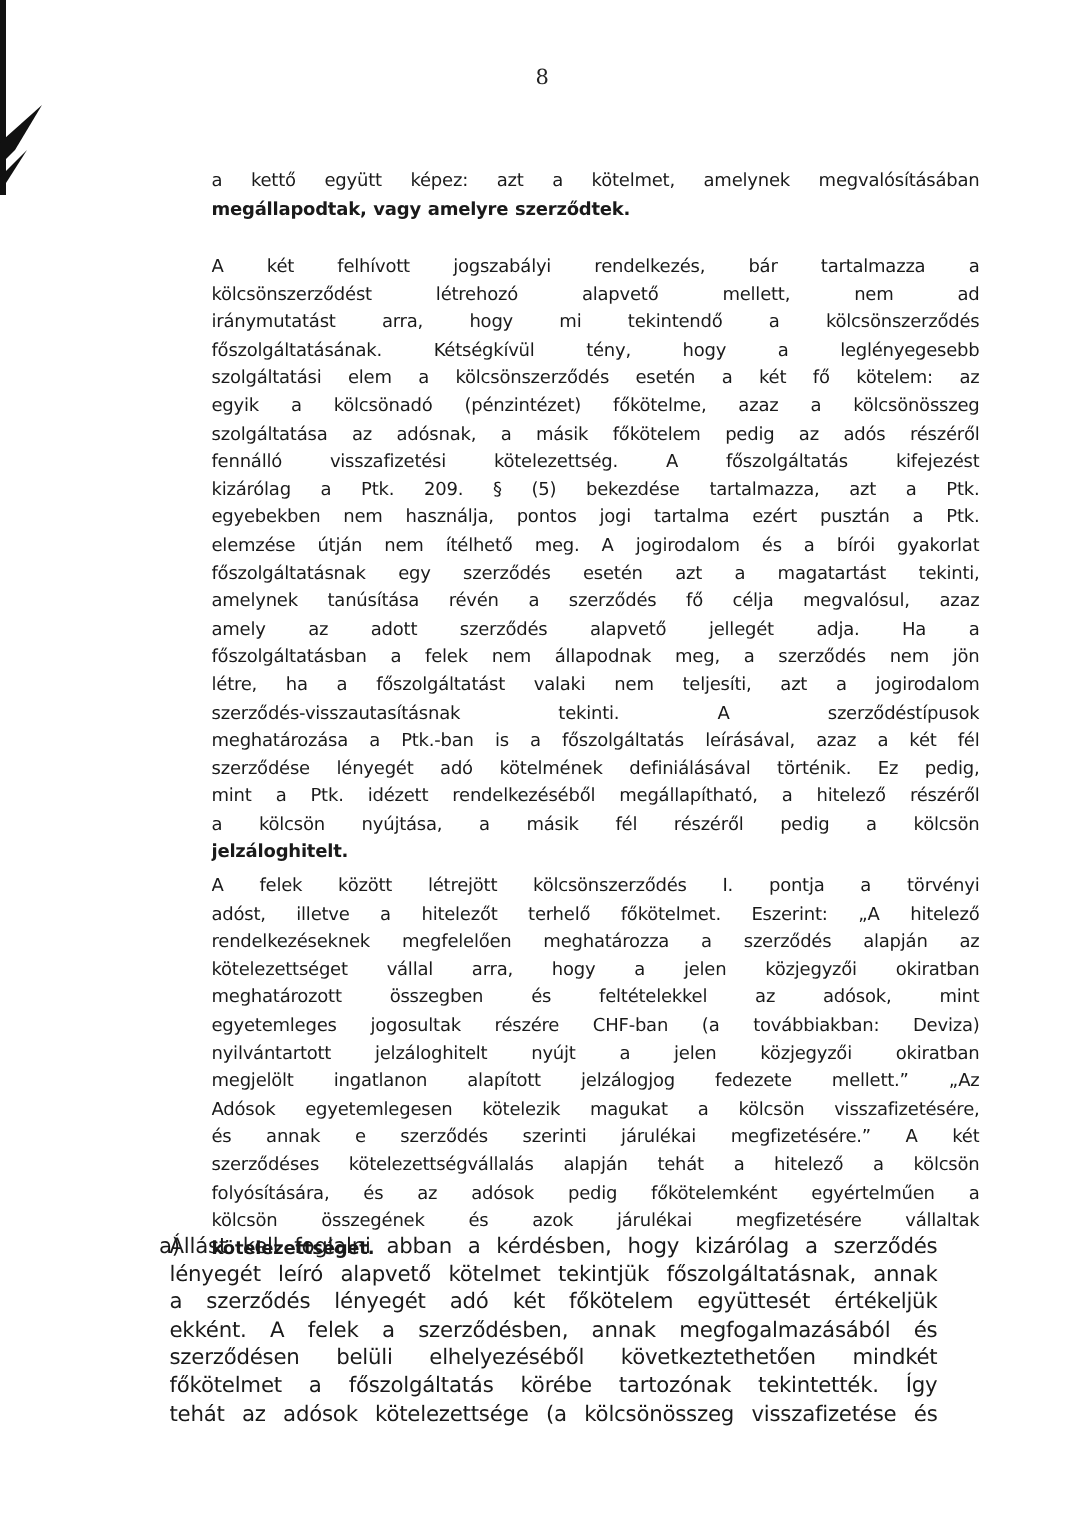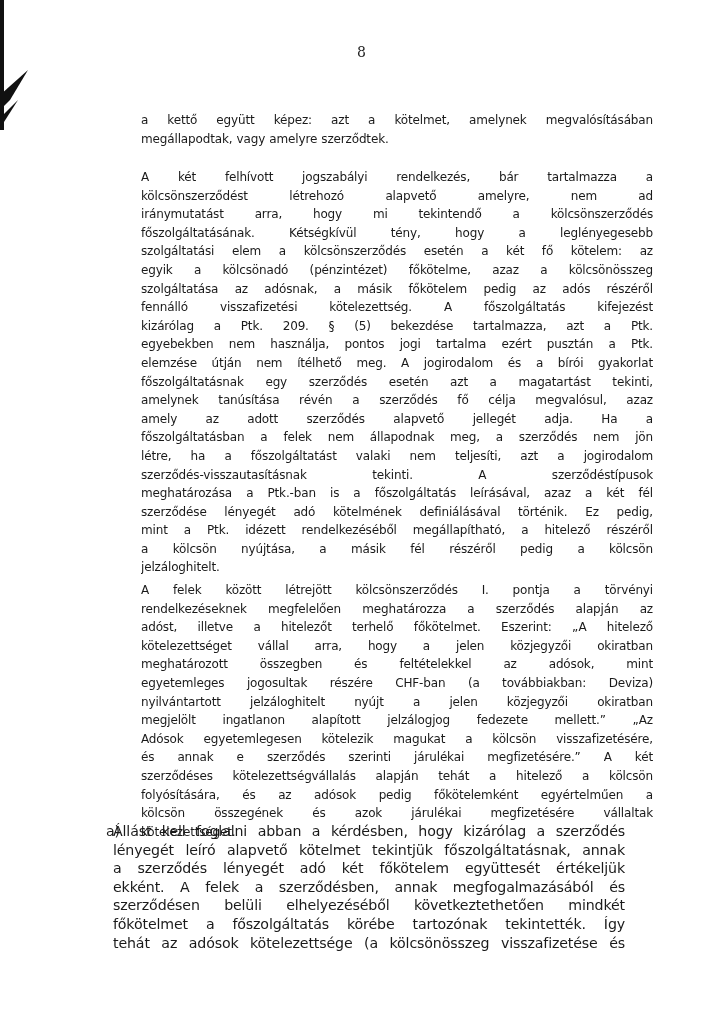--- a/index.html
+++ b/index.html
@@ -5,21 +5,21 @@
   html, body { margin: 0; padding: 0; background: #ffffff; }
   body { width: 723px; height: 1024px; position: relative; overflow: hidden;
          font-family: "DejaVu Sans", sans-serif; color: #1a1a1a; }
   .page { position: absolute; left: 0; top: 0; width: 723px; height: 1024px; background: #fff; }
   .scan-mark { position: absolute; left: 0; top: 0; width: 30px; height: 130px; }
   .page-number { position: absolute; left: 0; width: 723px; top: 44px; text-align: center;
                  font-family: "DejaVu Serif", serif; font-size: 14px; color: #222; }
   .para { position: absolute; left: 141px; width: 512px; font-size: 12px; line-height: 18.6px;
           text-align: justify; letter-spacing: -0.15px; word-spacing: 0.5px; margin-top: 25px; }
   .para .ln { display: block; text-align: justify; text-align-last: justify; white-space: nowrap; overflow: hidden; }
-  .para .ln.last { text-align-last: left; }
+  .para .ln.last { text-align-last: left; font-weight: bold; }
   .list-item { position: absolute; left: 106px; width: 531px; font-size: 14.2px; line-height: 18.6px; letter-spacing: -0.15px; }
   .list-marker { position: absolute; left: 0; top: 0; }
   .list-body { position: absolute; left: 7px; width: 512px; }
   .list-body .ln { display: block; text-align: justify; text-align-last: justify; white-space: nowrap; overflow: hidden; }
 </style>
 </head>
 <body>
 
 <div class="page">
   <svg class="scan-mark" viewBox="0 0 30 130">
@@ -29,21 +29,21 @@
   </svg>
 
   <div class="page-number">8</div>
 
   <div class="para" id="para-0" style="top:86px;">
       <span class="ln">a kettő együtt képez: azt a kötelmet, amelynek megvalósításában</span>
       <span class="ln last">megállapodtak, vagy amelyre szerződtek.</span>
     </div>
   <div class="para" id="para-1" style="top:143px;">
       <span class="ln">A két felhívott jogszabályi rendelkezés, bár tartalmazza a</span>
-      <span class="ln">kölcsönszerződést létrehozó alapvető amelyre, nem ad</span>
+      <span class="ln">kölcsönszerződést létrehozó alapvető mellett, nem ad</span>
       <span class="ln">iránymutatást arra, hogy mi tekintendő a kölcsönszerződés</span>
       <span class="ln">főszolgáltatásának. Kétségkívül tény, hogy a leglényegesebb</span>
       <span class="ln">szolgáltatási elem a kölcsönszerződés esetén a két fő kötelem: az</span>
       <span class="ln">egyik a kölcsönadó (pénzintézet) főkötelme, azaz a kölcsönösszeg</span>
       <span class="ln">szolgáltatása az adósnak, a másik főkötelem pedig az adós részéről</span>
       <span class="ln">fennálló visszafizetési kötelezettség. A főszolgáltatás kifejezést</span>
       <span class="ln">kizárólag a Ptk. 209. § (5) bekezdése tartalmazza, azt a Ptk.</span>
       <span class="ln">egyebekben nem használja, pontos jogi tartalma ezért pusztán a Ptk.</span>
       <span class="ln">elemzése útján nem ítélhető meg. A jogirodalom és a bírói gyakorlat</span>
       <span class="ln">főszolgáltatásnak egy szerződés esetén azt a magatartást tekinti,</span>
@@ -53,22 +53,22 @@
       <span class="ln">létre, ha a főszolgáltatást valaki nem teljesíti, azt a jogirodalom</span>
       <span class="ln">szerződés-visszautasításnak tekinti. A szerződéstípusok</span>
       <span class="ln">meghatározása a Ptk.-ban is a főszolgáltatás leírásával, azaz a két fél</span>
       <span class="ln">szerződése lényegét adó kötelmének definiálásával történik. Ez pedig,</span>
       <span class="ln">mint a Ptk. idézett rendelkezéséből megállapítható, a hitelező részéről</span>
       <span class="ln">a kölcsön nyújtása, a másik fél részéről pedig a kölcsön</span>
       <span class="ln last">jelzáloghitelt.</span>
     </div>
   <div class="para" id="para-2" style="top:556px;">
       <span class="ln">A felek között létrejött kölcsönszerződés I. pontja a törvényi</span>
+      <span class="ln">adóst, illetve a hitelezőt terhelő főkötelmet. Eszerint: „A hitelező</span>
       <span class="ln">rendelkezéseknek megfelelően meghatározza a szerződés alapján az</span>
-      <span class="ln">adóst, illetve a hitelezőt terhelő főkötelmet. Eszerint: „A hitelező</span>
       <span class="ln">kötelezettséget vállal arra, hogy a jelen közjegyzői okiratban</span>
       <span class="ln">meghatározott összegben és feltételekkel az adósok, mint</span>
       <span class="ln">egyetemleges jogosultak részére CHF-ban (a továbbiakban: Deviza)</span>
       <span class="ln">nyilvántartott jelzáloghitelt nyújt a jelen közjegyzői okiratban</span>
       <span class="ln">megjelölt ingatlanon alapított jelzálogjog fedezete mellett.” „Az</span>
       <span class="ln">Adósok egyetemlegesen kötelezik magukat a kölcsön visszafizetésére,</span>
       <span class="ln">és annak e szerződés szerinti járulékai megfizetésére.” A két</span>
       <span class="ln">szerződéses kötelezettségvállalás alapján tehát a hitelező a kölcsön</span>
       <span class="ln">folyósítására, és az adósok pedig főkötelemként egyértelműen a</span>
       <span class="ln">kölcsön összegének és azok járulékai megfizetésére vállaltak</span>

